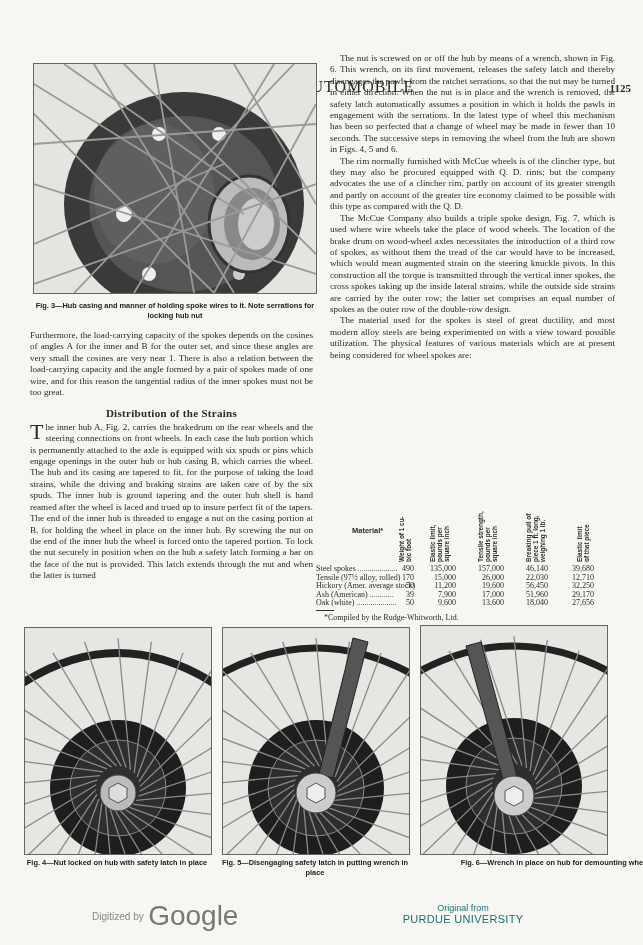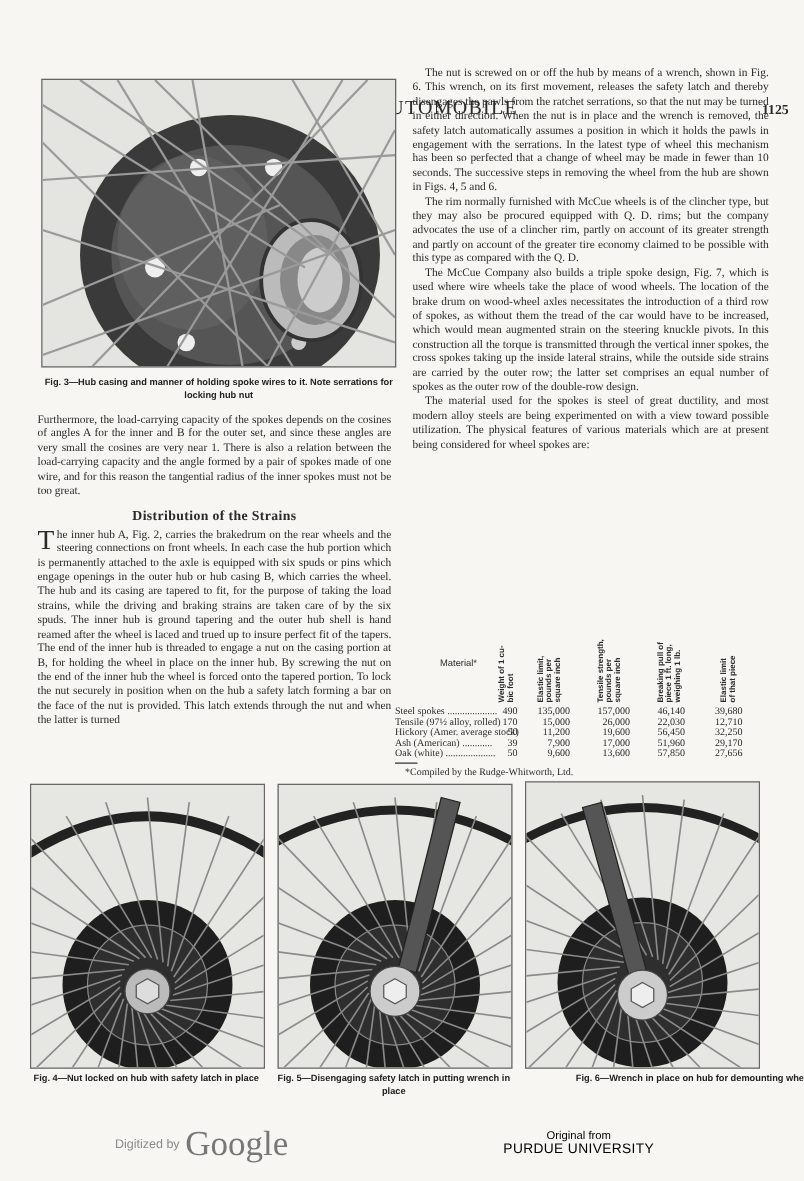--- a/index.html
+++ b/index.html
@@ -30,21 +30,21 @@
   .fig5 { left: 222px; top: 627px; width: 186px; height: 226px; }
   .fig6 { left: 420px; top: 625px; width: 186px; height: 228px; }
 
   .caption { position: absolute; font-family: "Liberation Sans", "DejaVu Sans", sans-serif; font-size: 7.4px; font-weight: bold; text-align: center; line-height: 9.5px; color: #222; }
   .cap3 { left: 30px; top: 301px; width: 290px; }
   .cap4 { left: 24px; top: 858px; width: 186px; }
   .cap5 { left: 222px; top: 858px; width: 186px; }
   .cap6 { left: 420px; top: 858px; width: 190px; margin-left: 40px; }
 
   .table-wrap { position: absolute; left: 316px; top: 492px; width: 300px; }
-  .th-material { position: absolute; left: 36px; top: 34px; font-family: "Liberation Sans", sans-serif; font-size: 7.5px; font-weight: normal; }
+  .th-material { position: absolute; left: 36px; top: 34px; font-family: "Liberation Sans", sans-serif; font-size: 7.5px; font-weight: bold; }
   .th-vert { position: absolute; top: 0; height: 70px; width: 24px; }
   .th-vert span {
     position: absolute; left: 0; bottom: 0;
     transform-origin: left bottom; transform: rotate(-90deg) translate(0, 20px);
     white-space: pre; font-family: "Liberation Sans", sans-serif; font-size: 6.4px; font-weight: bold; line-height: 7px; width: 70px; display: block;
   }
   .tbl-rows { position: absolute; top: 73px; left: 0; width: 300px; font-size: 8px; line-height: 8.6px; }
   .tr { position: relative; height: 8.6px; white-space: nowrap; }
   .td { position: absolute; top: 0; }
   .td-mat { left: 0; width: 150px; overflow: hidden; }
@@ -52,22 +52,22 @@
   .c1 { left: 72px; width: 26px; }
   .c2 { left: 100px; width: 40px; }
   .c3 { left: 148px; width: 40px; }
   .c4 { left: 198px; width: 34px; }
   .c5 { left: 244px; width: 34px; }
   .tbl-rule { position: absolute; left: 0; top: 118px; width: 18px; border-top: 1px solid #333; }
   .tbl-foot { position: absolute; left: 8px; top: 121px; font-size: 8px; }
 
   .footer-google { position: absolute; left: 92px; top: 900px; font-family: "Liberation Sans", sans-serif; color: #888; }
   .footer-google .dig { font-size: 10px; vertical-align: middle; }
-  .footer-google .g { font-family: Liberation Serif, serif; font-size: 28px; color: #777; vertical-align: middle; }
-  .footer-purdue { position: absolute; left: 388px; top: 903px; width: 150px; text-align: center; font-family: "Liberation Sans", sans-serif; color: #000000; }
+  .footer-google .g { font-family: Liberation Sans, sans-serif; font-size: 28px; color: #777; vertical-align: middle; }
+  .footer-purdue { position: absolute; left: 388px; top: 903px; width: 150px; text-align: center; font-family: "Liberation Sans", sans-serif; color: #0f766e; }
   .footer-purdue .o { font-size: 9px; display: block; }
   .footer-purdue .u { font-size: 11px; display: block; letter-spacing: 0.3px; }
 </style>
 </head>
 <body>
 
 <div class="header">
   <span class="hdr-date">May 16, 1912</span>
   <span class="hdr-title">THE AUTOMOBILE</span>
   <span class="hdr-page">1125</span>
@@ -177,21 +177,21 @@
       <span class="td td-num c2">7,900</span>
       <span class="td td-num c3">17,000</span>
       <span class="td td-num c4">51,960</span>
       <span class="td td-num c5">29,170</span>
     </div>
     <div class="tr">
       <span class="td td-mat">Oak (white) ....................</span>
       <span class="td td-num c1">50</span>
       <span class="td td-num c2">9,600</span>
       <span class="td td-num c3">13,600</span>
-      <span class="td td-num c4">57,850</span>
+      <span class="td td-num c4">18,040</span>
       <span class="td td-num c5">27,656</span>
     </div>
   </div>
   <div class="tbl-rule"></div>
   <div class="tbl-foot">*Compiled by the Rudge-Whitworth, Ltd.</div>
 </div>
 
 <div class="fig fig4">
   <svg viewBox="0 0 186 226" preserveAspectRatio="none">
     <rect width="186" height="226" fill="#e6e6e2"></rect>

